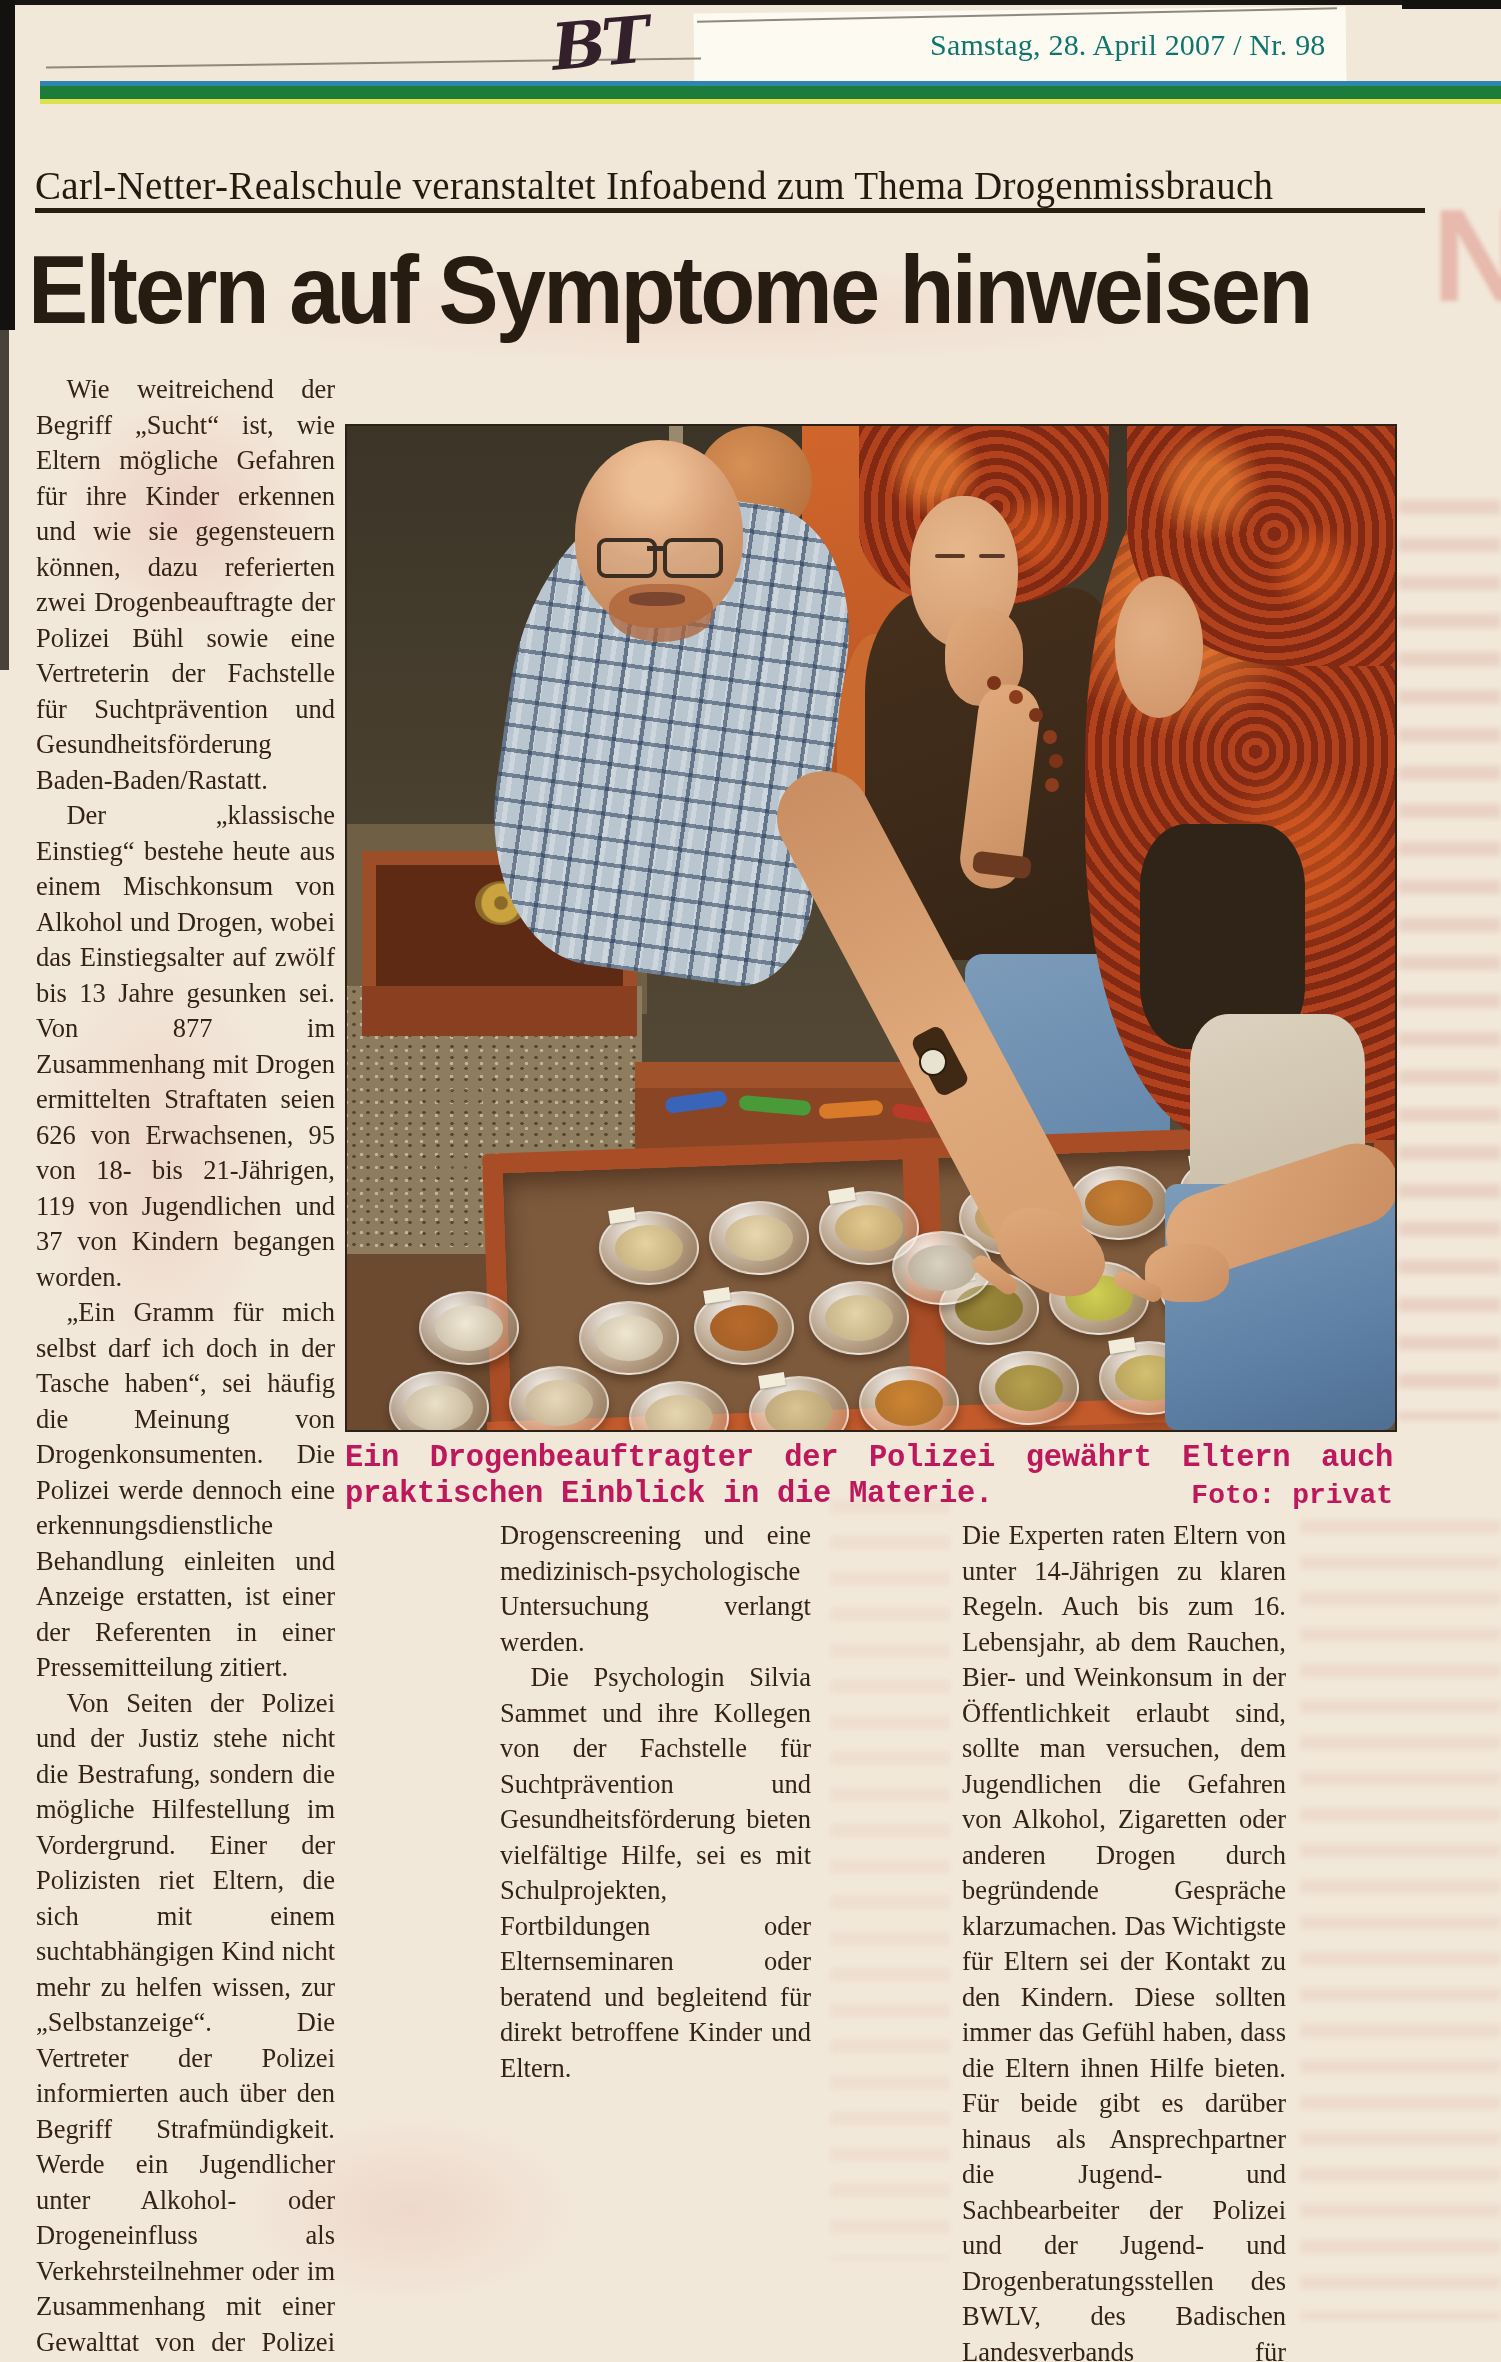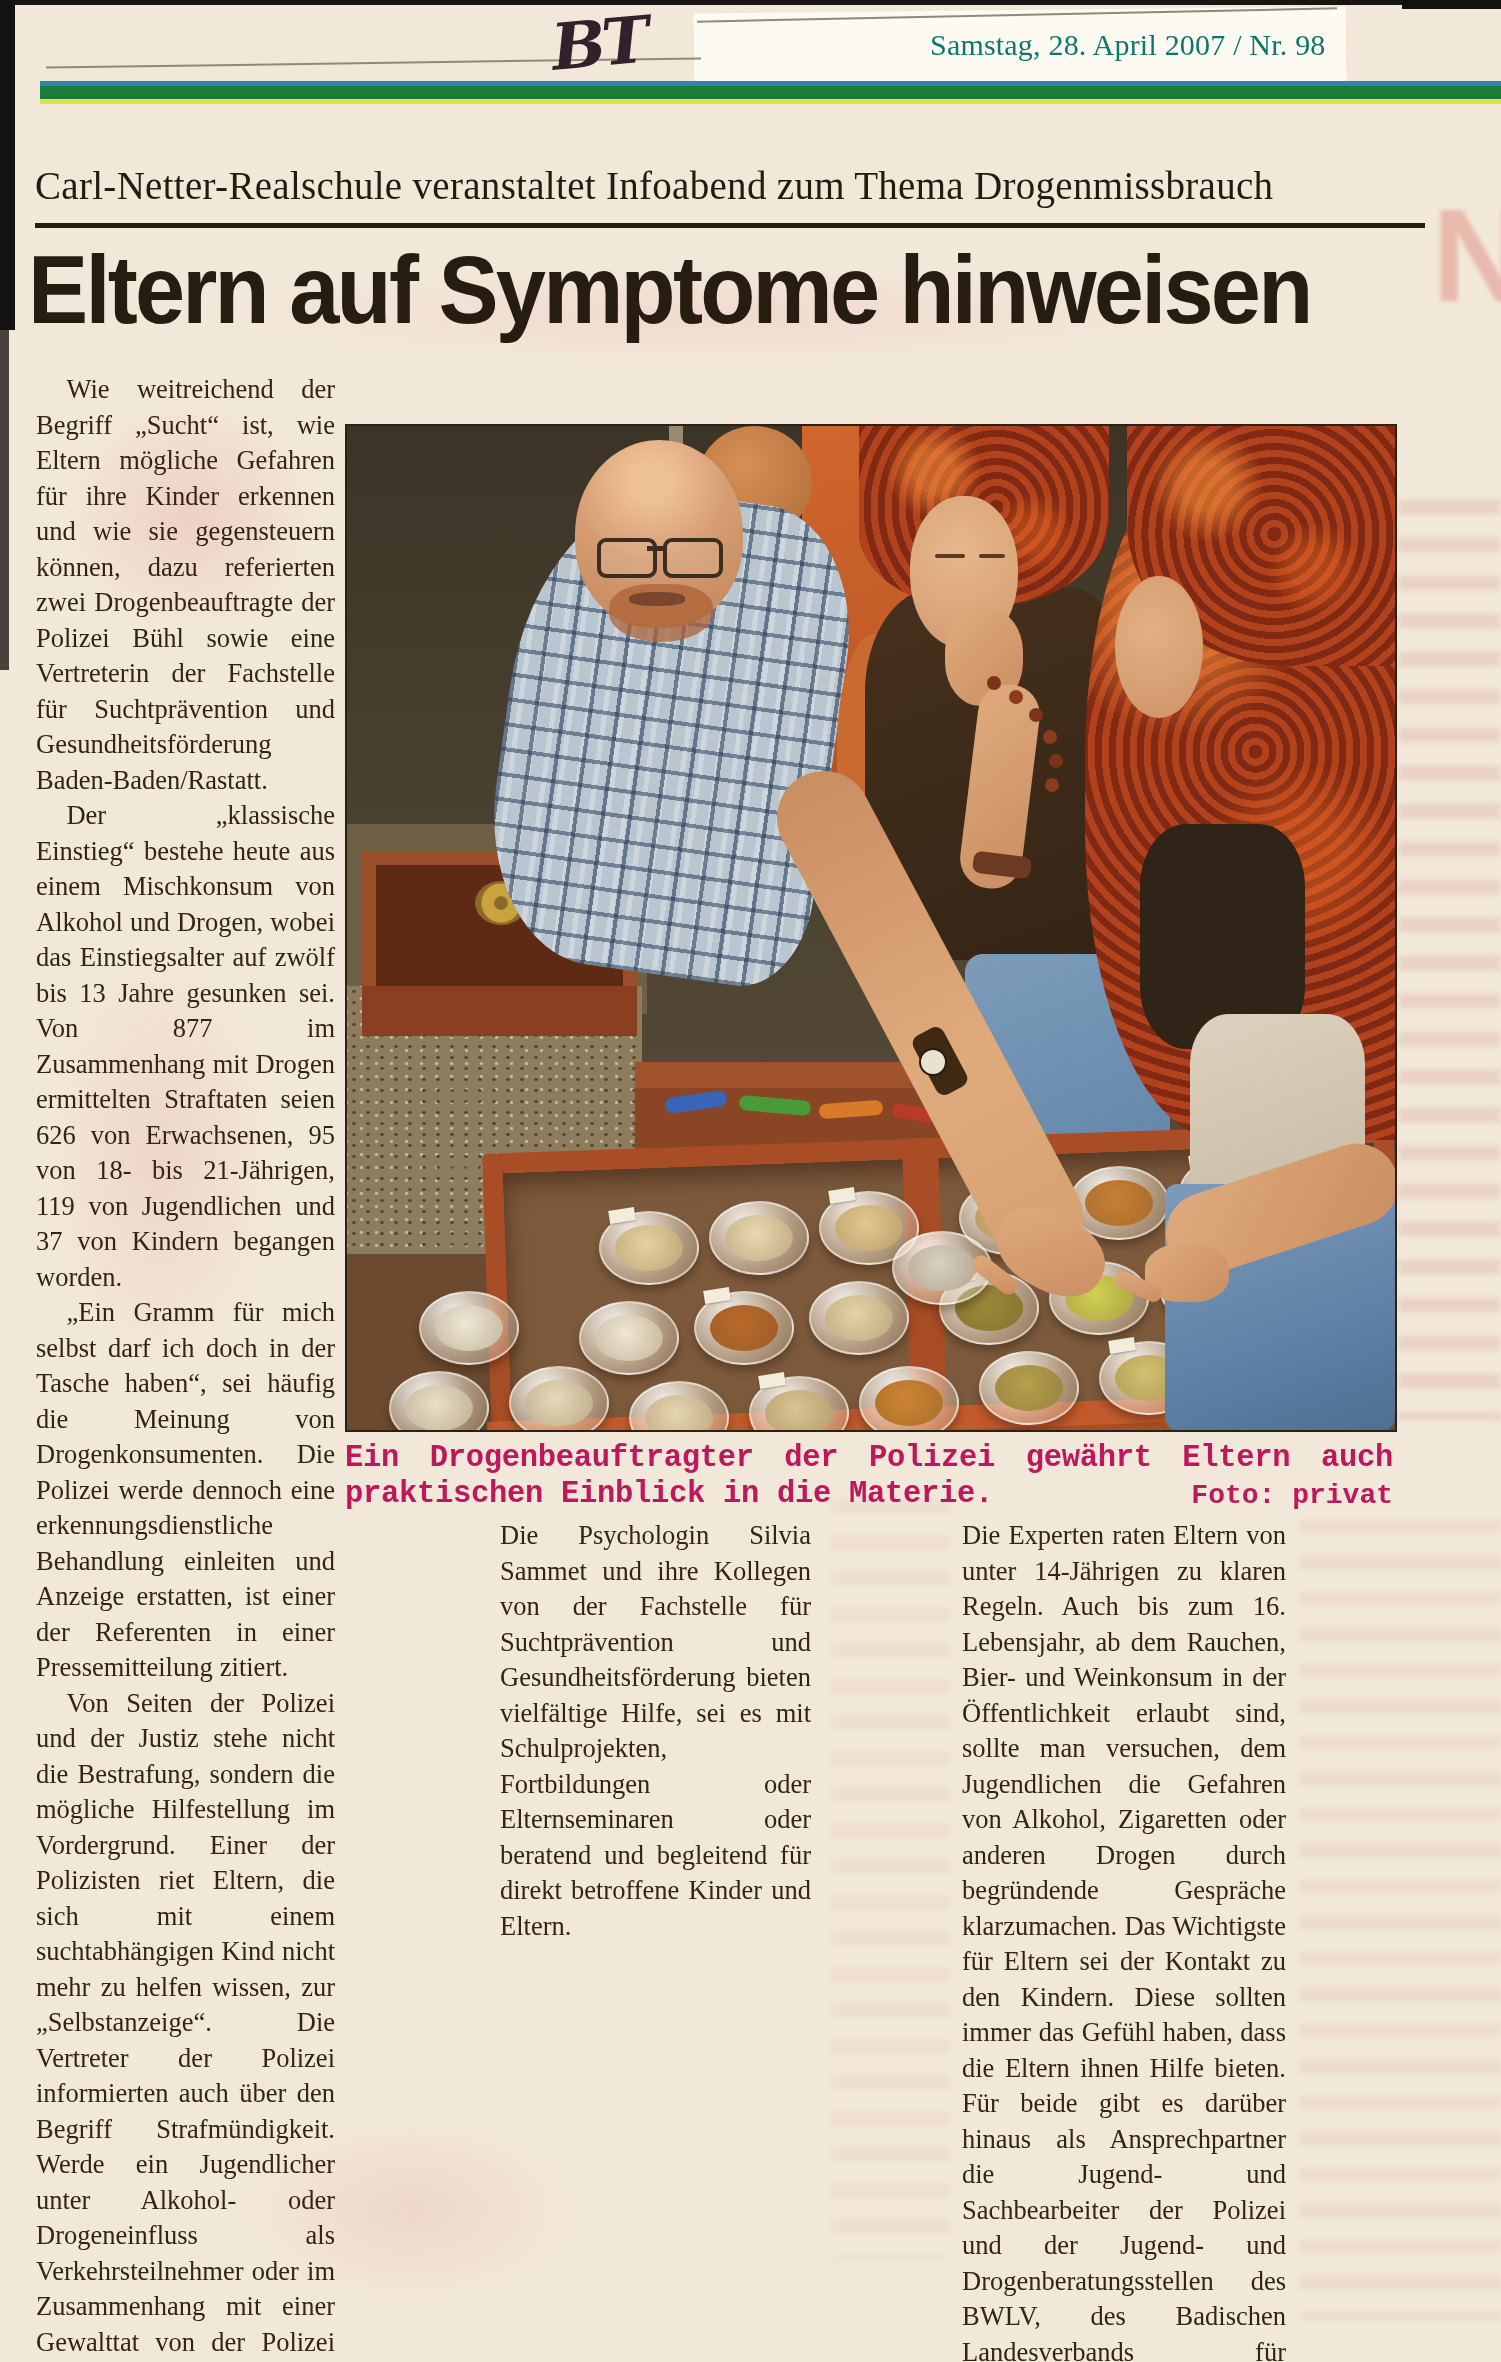--- a/index.html
+++ b/index.html
@@ -35,21 +35,21 @@
   .date-line{left:930px;top:28px;width:440px;font-size:30px;color:#0f766e;letter-spacing:.2px;}
   .bar{left:40px;top:81px;width:1461px;}
   .bar i{display:block;width:100%;}
   .bar .b1{height:5px;background:var(--bar-blue,#2f85ab);}
   .bar .b2{height:13px;background:var(--bar-green,#1c7c3a);}
   .bar .b3{height:5px;background:var(--bar-yellow,#dde14e);}
 
   
   .kicker{
     left:35px;top:163px;width:1390px;font-size:39px;color:#241a10;
-    padding-bottom:15px;border-bottom:5px solid #271d11;letter-spacing:.3px;
+    border-bottom:5px solid #271d11;letter-spacing:.3px;
   }
   .headline{
     left:28px;top:234px;width:1501px;margin:0;
     font-family:"Liberation Sans","DejaVu Sans",sans-serif;font-weight:700;
     font-size:97px;letter-spacing:-3px;color:#261c11;
     transform:scaleX(.93);transform-origin:left center;white-space:nowrap;
   }
 
   
   .col{font-size:26.5px;line-height:35.5px;text-align:justify;color:#342317;
@@ -239,20 +239,21 @@
   <i class="skin" style="left:766px;top:852px;width:50px;height:17px;border-radius:8px;transform:rotate(24deg);"></i>
 </figure>
 
 <div class="abs caption">
   <span>Ein Drogenbeauftragter der Polizei gewährt Eltern auch praktischen Einblick in die Materie.</span>
   <span class="credit">Foto: privat</span>
 </div>
 
 <div class="abs col col2 cont">
   <div>
+      <p>Drogenscreening und eine medizinisch-psychologische Untersuchung verlangt werden.</p>
       <p>Die Psychologin Silvia Sammet und ihre Kollegen von der Fachstelle für Suchtprävention und Gesundheitsförderung bieten vielfältige Hilfe, sei es mit Schulprojekten, Fortbildungen oder Elternseminaren oder beratend und begleitend für direkt betroffene Kinder und Eltern.</p>
     </div>
 </div>
 <div class="abs col col3 cont">
   <div>
       <p>Die Experten raten Eltern von unter 14-Jährigen zu klaren Regeln. Auch bis zum 16. Lebensjahr, ab dem Rauchen, Bier- und Weinkonsum in der Öffentlichkeit erlaubt sind, sollte man versuchen, dem Jugendlichen die Gefahren von Alkohol, Zigaretten oder anderen Drogen durch begründende Gespräche klarzumachen. Das Wichtigste für Eltern sei der Kontakt zu den Kindern. Diese sollten immer das Gefühl haben, dass die Eltern ihnen Hilfe bieten. Für beide gibt es darüber hinaus als Ansprechpartner die Jugend- und Sachbearbeiter der Polizei und der Jugend- und Drogenberatungsstellen des BWLV, des Badischen Landesverbands für Prävention und Rehabilitation.</p>
     </div>
 </div>
 
 </body></html>

